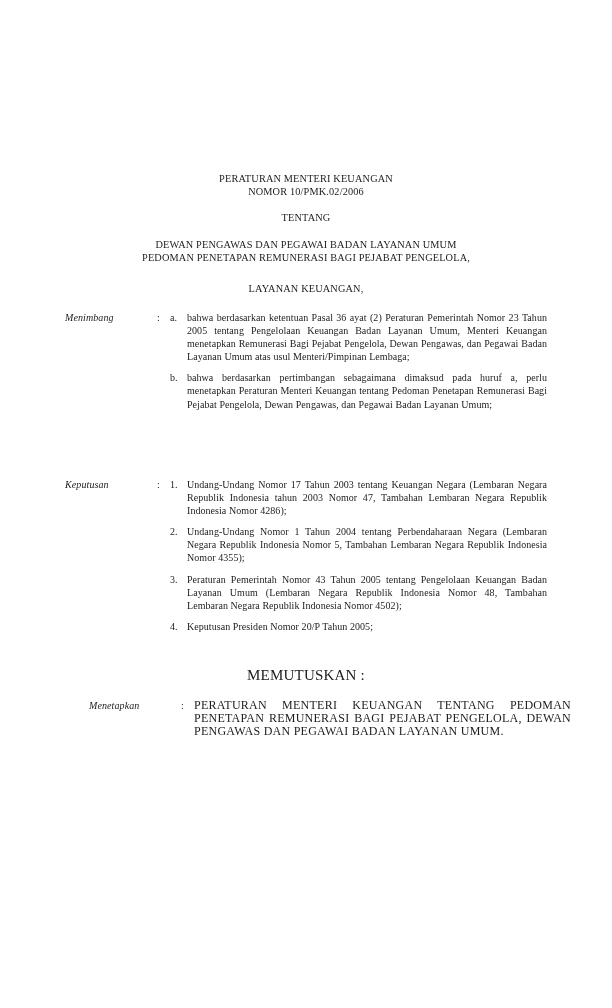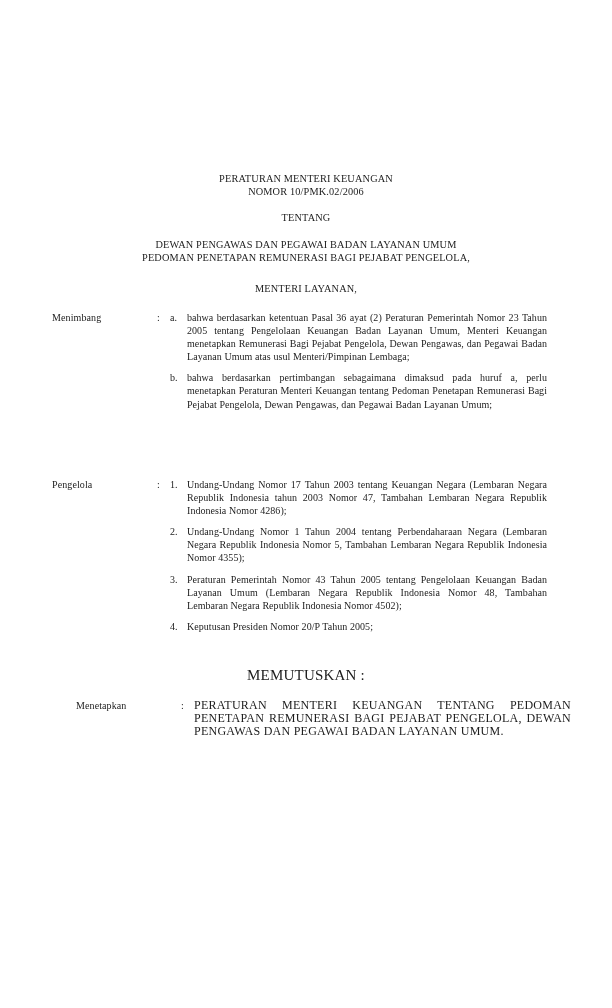--- a/index.html
+++ b/index.html
@@ -51,27 +51,28 @@
     left: 0;
     width: 612px;
   }
   .row {
     position: relative;
     display: block;
     width: 612px;
   }
   .label {
     position: absolute;
-    left: 52px;
+    left: 65px;
     top: 0;
     width: 90px;
     font-size: 10px;
     line-height: 13.1px;
     letter-spacing: 0.1px;
     white-space: nowrap;
+    font-style: italic;
   }
   .colon {
     position: absolute;
     left: 157px;
     top: 0;
     font-size: 10px;
     line-height: 13.1px;
   }
   .items {
     position: relative;
@@ -128,21 +129,21 @@
   <div class="headings">
     <div class="head-line">PERATURAN MENTERI KEUANGAN</div>
     <div class="head-line">NOMOR 10/PMK.02/2006</div>
     <div class="head-gap-sm"></div>
     <div class="head-line">TENTANG</div>
     <div class="head-gap-md"></div>
     <div class="head-line">DEWAN PENGAWAS DAN PEGAWAI BADAN LAYANAN UMUM</div>
     <div class="head-line">PEDOMAN PENETAPAN REMUNERASI BAGI PEJABAT PENGELOLA,</div>
   </div>
 
-  <div class="menteri">MENTERI LAYANAN,</div>
+  <div class="menteri">LAYANAN KEUANGAN,</div>
 
   <div class="clause" style="top:311px;">
     <div class="row">
       <div class="label">Menimbang</div>
       <div class="colon">:</div>
       <div class="items">
 
         <div class="item">
           <span class="marker">a.</span>
           <span>bahwa berdasarkan ketentuan Pasal 36 ayat (2) Peraturan Pemerintah Nomor 23 Tahun 2005 tentang Pengelolaan Keuangan Badan Layanan Umum, Menteri Keuangan menetapkan Remunerasi Bagi Pejabat Pengelola, Dewan Pengawas, dan Pegawai Badan Layanan Umum atas usul Menteri/Pimpinan Lembaga;</span>
@@ -152,21 +153,21 @@
           <span class="marker">b.</span>
           <span>bahwa berdasarkan pertimbangan sebagaimana dimaksud pada huruf a, perlu menetapkan Peraturan Menteri Keuangan tentang Pedoman Penetapan Remunerasi Bagi Pejabat Pengelola, Dewan Pengawas, dan Pegawai Badan Layanan Umum;</span>
         </div>
 
       </div>
     </div>
   </div>
 
   <div class="clause" style="top:478px;">
     <div class="row">
-      <div class="label">Pengelola</div>
+      <div class="label">Keputusan</div>
       <div class="colon">:</div>
       <div class="items">
 
         <div class="item">
           <span class="marker">1.</span>
           <span>Undang-Undang Nomor 17 Tahun 2003 tentang Keuangan Negara (Lembaran Negara Republik Indonesia tahun 2003 Nomor 47, Tambahan Lembaran Negara Republik Indonesia Nomor 4286);</span>
         </div>
 
         <div class="item">
           <span class="marker">2.</span>

